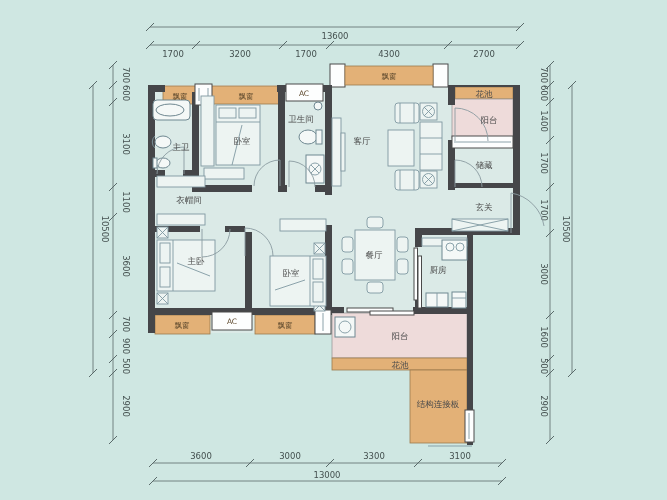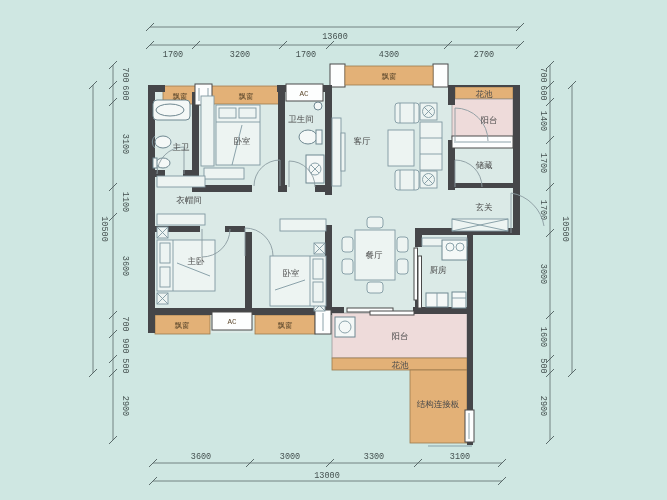--- a/index.html
+++ b/index.html
@@ -2,21 +2,21 @@
 <html><head>
 <meta charset="utf-8">
 <style>
   html,body{margin:0;padding:0;}
   body{
     width:667px;height:500px;
     background:#cfe7e2;
     font-family:"DejaVu Sans","Liberation Sans",sans-serif;
     overflow:hidden;
   }
-  #stage{position:relative;width:667px;height:500px;font-family:Liberation Mono, monospace;}
+  #stage{position:relative;width:667px;height:500px;}
   svg{position:absolute;left:0;top:0;}
   text{fill:#44504f;}
   .dim{font-size:8.5px;fill:#44504f;}
   .dimtotal{font-size:8.5px;fill:#44504f;}
   .room{font-size:8.5px;fill:#4b4b4b;}
   .bay{font-size:7.5px;fill:#5f4a2e;}
   .dimline{stroke:#5a6a6a;stroke-width:0.8;fill:none;}
   .tickline{stroke:#5a6a6a;stroke-width:1;fill:none;}
   .wall{fill:#454649;stroke:none;}
   .furn{stroke:#7f98a1;stroke-width:0.9;fill:#edf4f2;}

